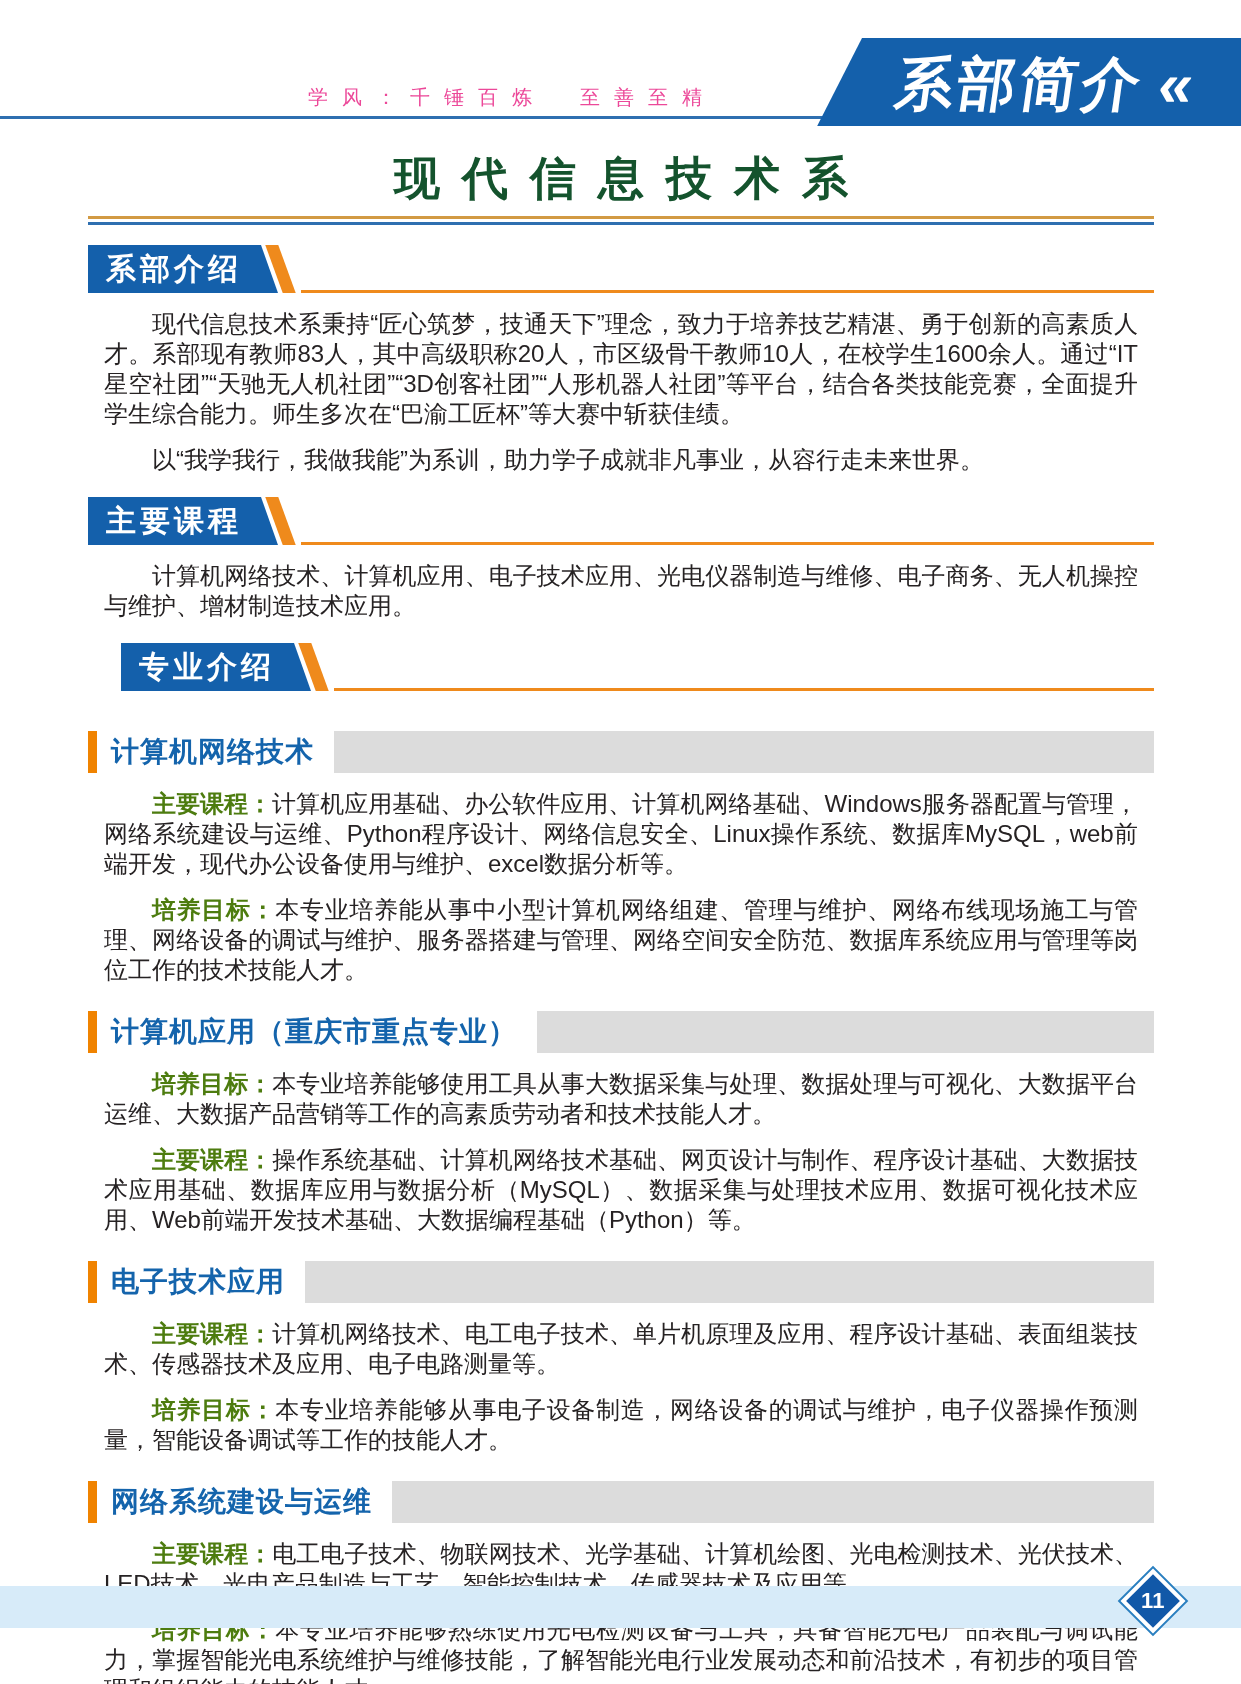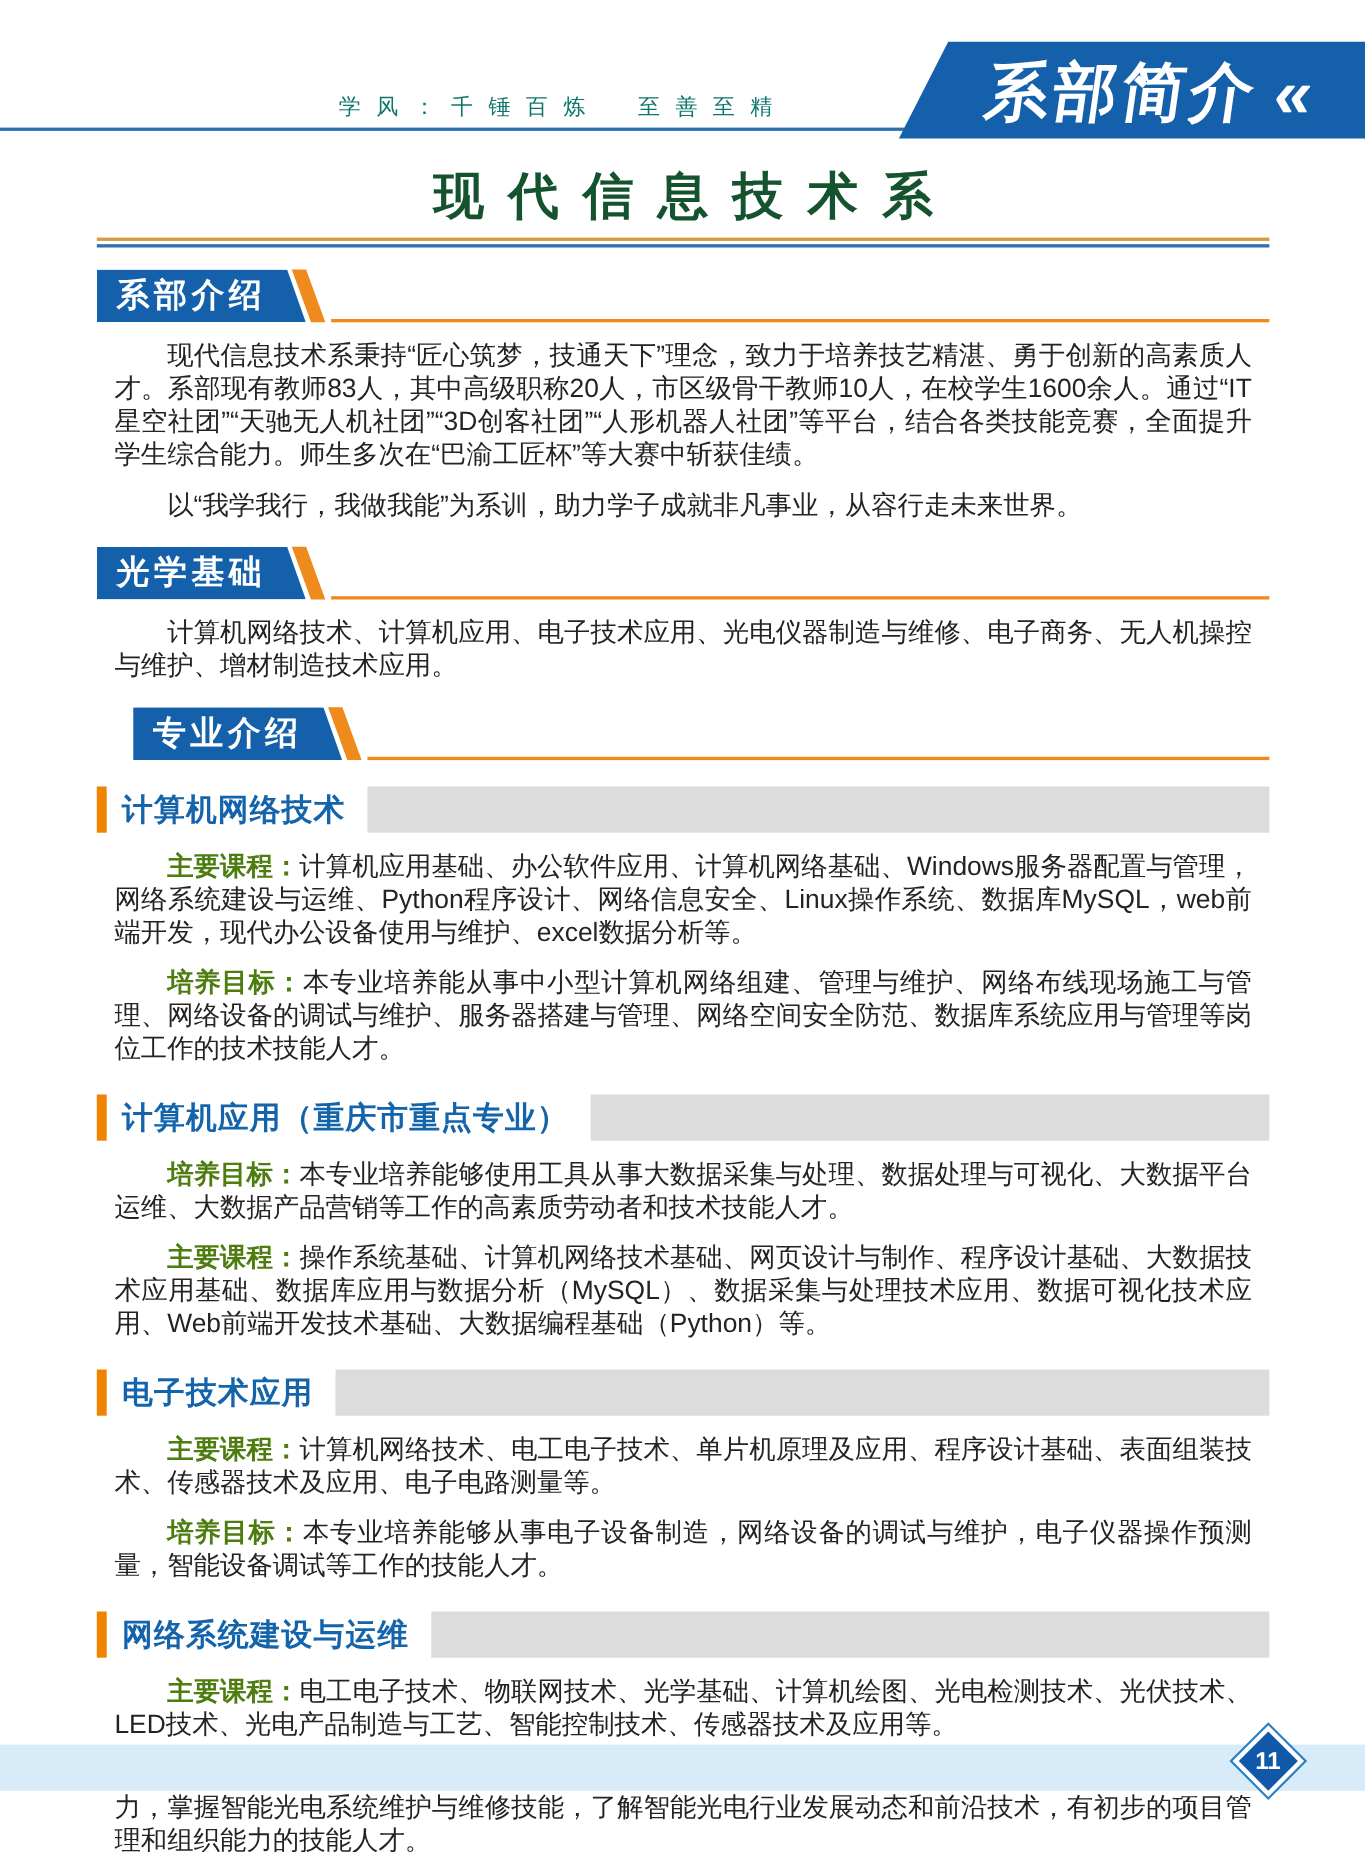--- a/index.html
+++ b/index.html
@@ -1,21 +1,21 @@
 <!DOCTYPE html>
 <html><head>
 <meta charset="utf-8">
 <style>
   html,body { margin:0; padding:0; }
   body { font-family:"Liberation Sans","DejaVu Sans",sans-serif; background:#ffffff; }
   .page { position:relative; width:1241px; height:1684px; background:#ffffff; overflow:hidden; margin:0 auto; }
 
   
   .slogan { position:absolute; top:84px; left:308px; font-size:20px; letter-spacing:14px;
-            color:#0f766e; white-space:nowrap; }
+            color:#ec4899; white-space:nowrap; }
   .header-line { position:absolute; top:116px; left:0; width:100%; height:3px; background:#2e6fb0; }
   .banner { position:absolute; top:38px; left:800px; width:441px; height:88px; }
   .banner-bg { position:absolute; top:0; left:62px; width:520px; height:88px; background:#1460ab;
                transform:skewX(-27deg); transform-origin:top left; }
   .banner-text { position:absolute; top:8px; left:96px; color:#ffffff; font-weight:bold;
                  white-space:nowrap; transform:skewX(-8deg); }
   .banner-text .t { font-size:58px; letter-spacing:4px; }
   .banner-text .chev { font-size:62px; margin-left:10px; position:relative; top:2px; }
 
   
@@ -37,21 +37,21 @@
 
   
   p.body { margin:16px; font-size:24px; line-height:30px; color:#262223; text-align:justify;
            text-indent:2em; }
   p.body b { font-weight:bold; color:#4d7c0f; }
   .after-head { margin-top:8px; }
   .after-subhead { margin-top:10px; }
 
   
   .sub-head { display:flex; align-items:stretch; height:42px; margin-top:26px; }
-  .sub-head.first { margin-top:24px; }
+  .sub-head.first { margin-top:40px; }
   .sub-bar { width:9px; background:#f08300; }
   .sub-title { color:#1464ac; font-size:28px; font-weight:bold; line-height:42px;
                padding:0 14px; letter-spacing:1px; white-space:nowrap; }
   .sub-gray { flex:1; background:#dcdcdc; margin-left:6px; }
 
   
   .footer-band { position:absolute; top:1586px; left:0; width:100%; height:42px; background:#d7ebf9; }
   .pgnum-outer { position:absolute; left:1128px; top:1576px; width:50px; height:50px;
                  transform:rotate(45deg); background:#ffffff; border:2px solid #2a7fc0;
                  box-sizing:border-box; }
@@ -84,21 +84,21 @@
 
     <div class="sec-head m1">
       <div class="sec-box">系部介绍</div>
       <div class="sec-slash"></div>
       <div class="sec-rule"></div>
     </div>
     <p class="body after-head">现代信息技术系秉持“匠心筑梦，技通天下”理念，致力于培养技艺精湛、勇于创新的高素质人才。系部现有教师83人，其中高级职称20人，市区级骨干教师10人，在校学生1600余人。通过“IT星空社团”“天驰无人机社团”“3D创客社团”“人形机器人社团”等平台，结合各类技能竞赛，全面提升学生综合能力。师生多次在“巴渝工匠杯”等大赛中斩获佳绩。</p>
     <p class="body">以“我学我行，我做我能”为系训，助力学子成就非凡事业，从容行走未来世界。</p>
 
     <div class="sec-head m2">
-      <div class="sec-box">光学基础</div>
+      <div class="sec-box">主要课程</div>
       <div class="sec-slash"></div>
       <div class="sec-rule"></div>
     </div>
     <p class="body after-head">计算机网络技术、计算机应用、电子技术应用、光电仪器制造与维修、电子商务、无人机操控与维护、增材制造技术应用。</p>
 
     <div class="sec-head m3">
       <div class="sec-box">专业介绍</div>
       <div class="sec-slash"></div>
       <div class="sec-rule"></div>
     </div>

